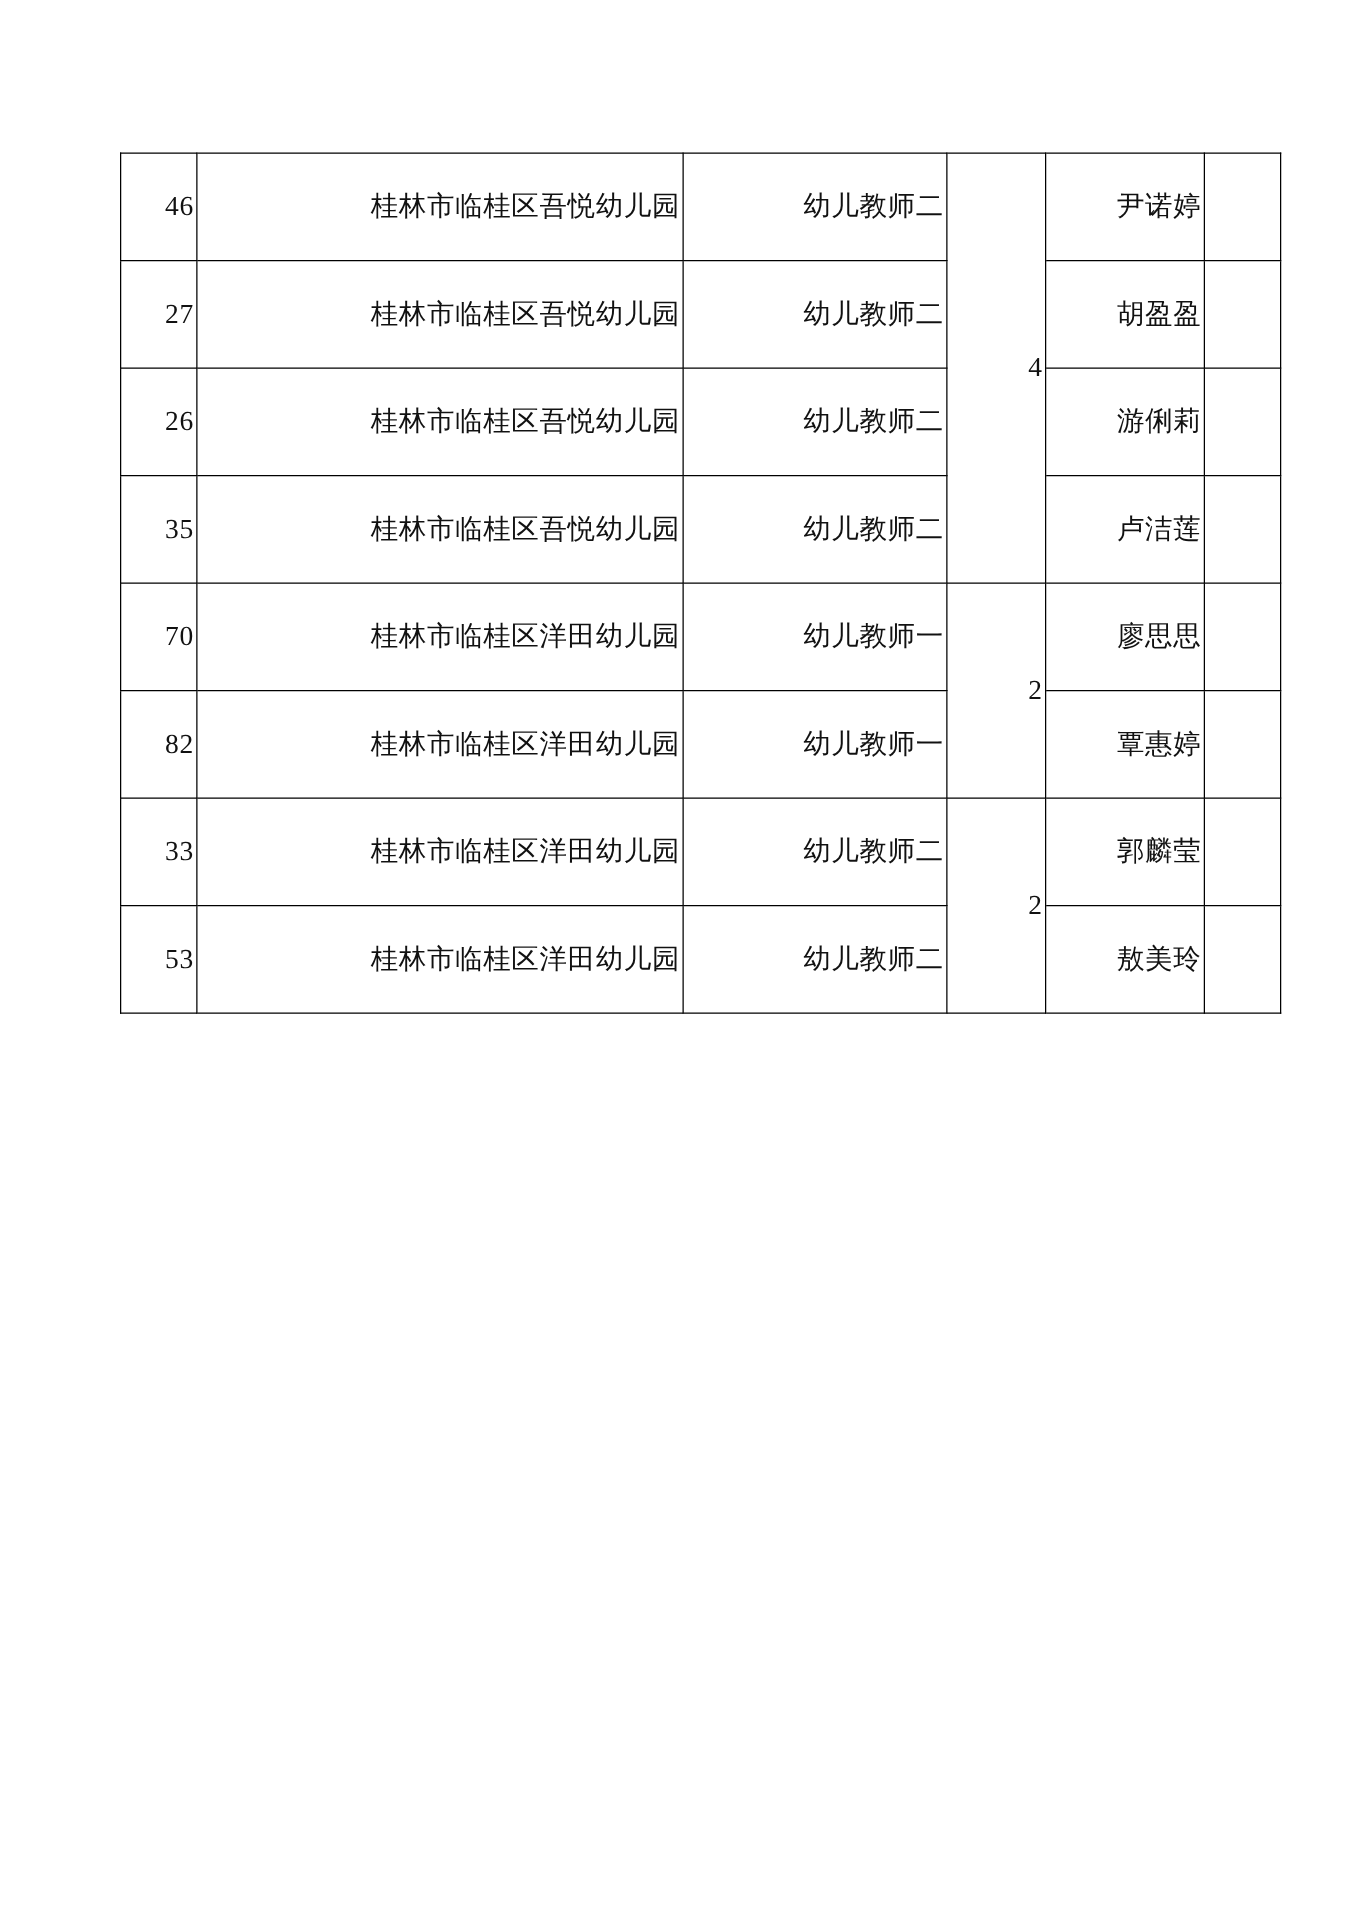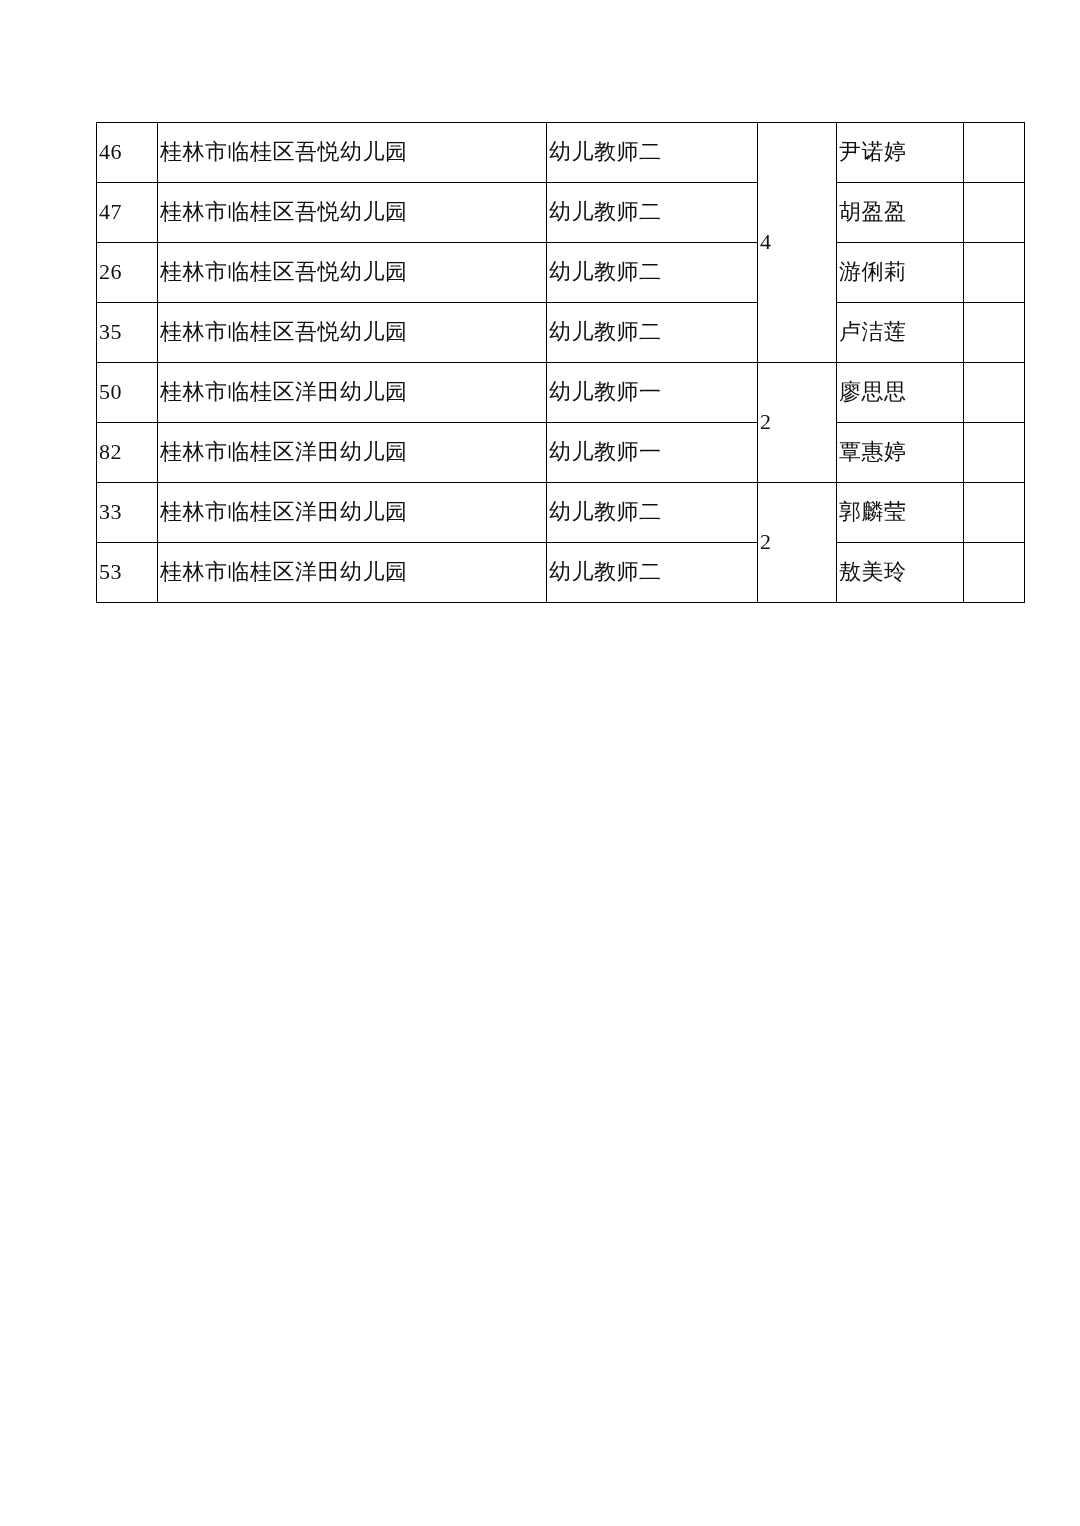--- a/index.html
+++ b/index.html
@@ -24,24 +24,24 @@
   table.roster {
     border-collapse: collapse;
     width: 888px;
     table-layout: fixed;
   }
   table.roster td {
     border: 1.5px solid #000000;
     font-family: "Liberation Serif", "DejaVu Serif", serif;
     font-size: 22px;
     line-height: 1.2;
-    text-align: left;
+    text-align: right;
     vertical-align: middle;
     height: 51px;
-    padding: 4px 2px;
+    padding: 17px 2px;
     color: #111111;
     letter-spacing: 0.5px;
   }
   td.col-idx { width: 56px; font-size: 23px; }
   td.col-unit { width: 384px; }
   td.col-post { width: 206px; }
   td.col-count { width: 74px; font-size: 23px; }
   td.col-name { width: 122px; }
   td.col-blank { width: 56px; }
   .cjk {
@@ -59,21 +59,21 @@
       <tr>
         <td class="col-idx">46</td>
         <td class="col-unit cjk">桂林市临桂区吾悦幼儿园</td>
         <td class="col-post cjk">幼儿教师二</td>
         <td class="col-count" rowspan="4">4</td>
         <td class="col-name cjk">尹诺婷</td>
         <td class="col-blank"></td>
       </tr>
 
       <tr>
-        <td class="col-idx">47</td>
+        <td class="col-idx">27</td>
         <td class="col-unit cjk">桂林市临桂区吾悦幼儿园</td>
         <td class="col-post cjk">幼儿教师二</td>
         <td class="col-name cjk">胡盈盈</td>
         <td class="col-blank"></td>
       </tr>
 
       <tr>
         <td class="col-idx">26</td>
         <td class="col-unit cjk">桂林市临桂区吾悦幼儿园</td>
         <td class="col-post cjk">幼儿教师二</td>
@@ -83,21 +83,21 @@
 
       <tr>
         <td class="col-idx">35</td>
         <td class="col-unit cjk">桂林市临桂区吾悦幼儿园</td>
         <td class="col-post cjk">幼儿教师二</td>
         <td class="col-name cjk">卢洁莲</td>
         <td class="col-blank"></td>
       </tr>
 
       <tr>
-        <td class="col-idx">50</td>
+        <td class="col-idx">70</td>
         <td class="col-unit cjk">桂林市临桂区洋田幼儿园</td>
         <td class="col-post cjk">幼儿教师一</td>
         <td class="col-count" rowspan="2">2</td>
         <td class="col-name cjk">廖思思</td>
         <td class="col-blank"></td>
       </tr>
 
       <tr>
         <td class="col-idx">82</td>
         <td class="col-unit cjk">桂林市临桂区洋田幼儿园</td>

